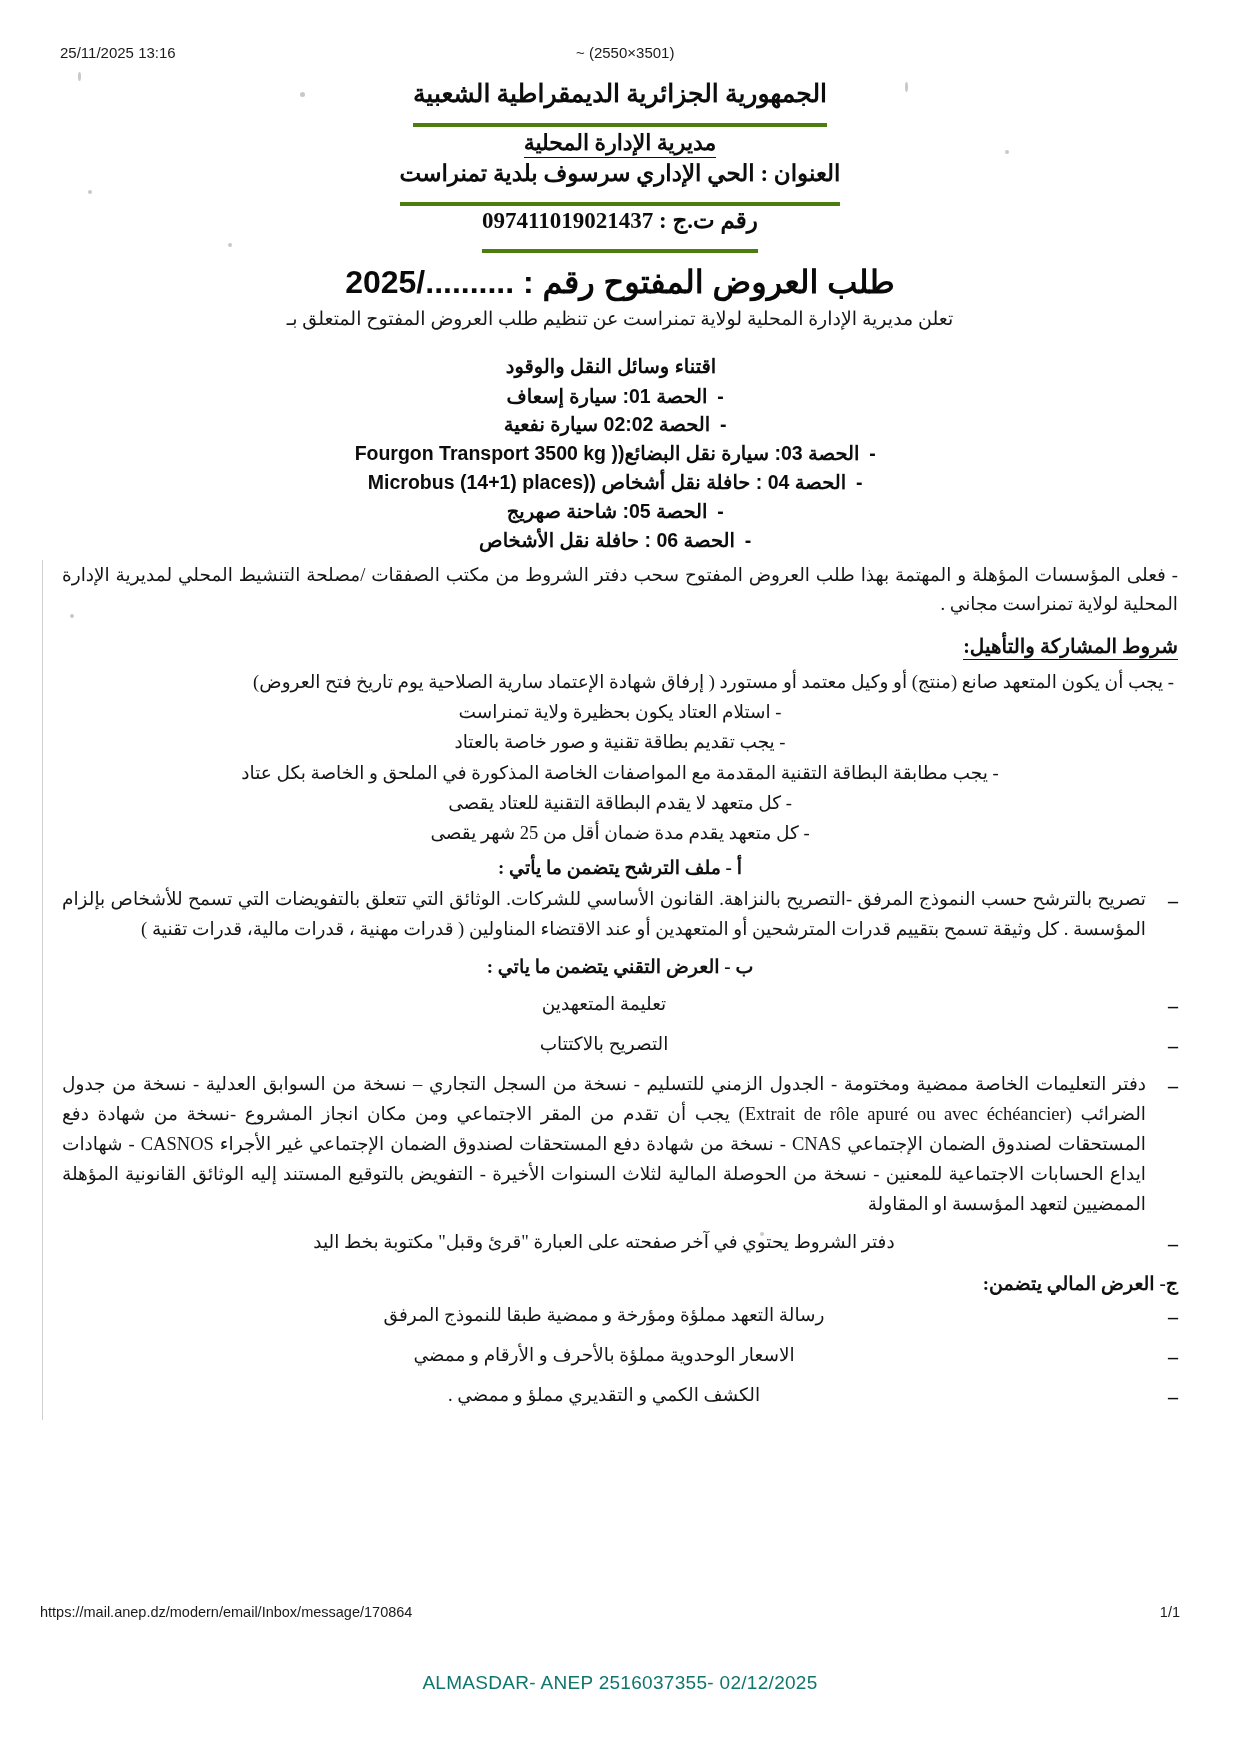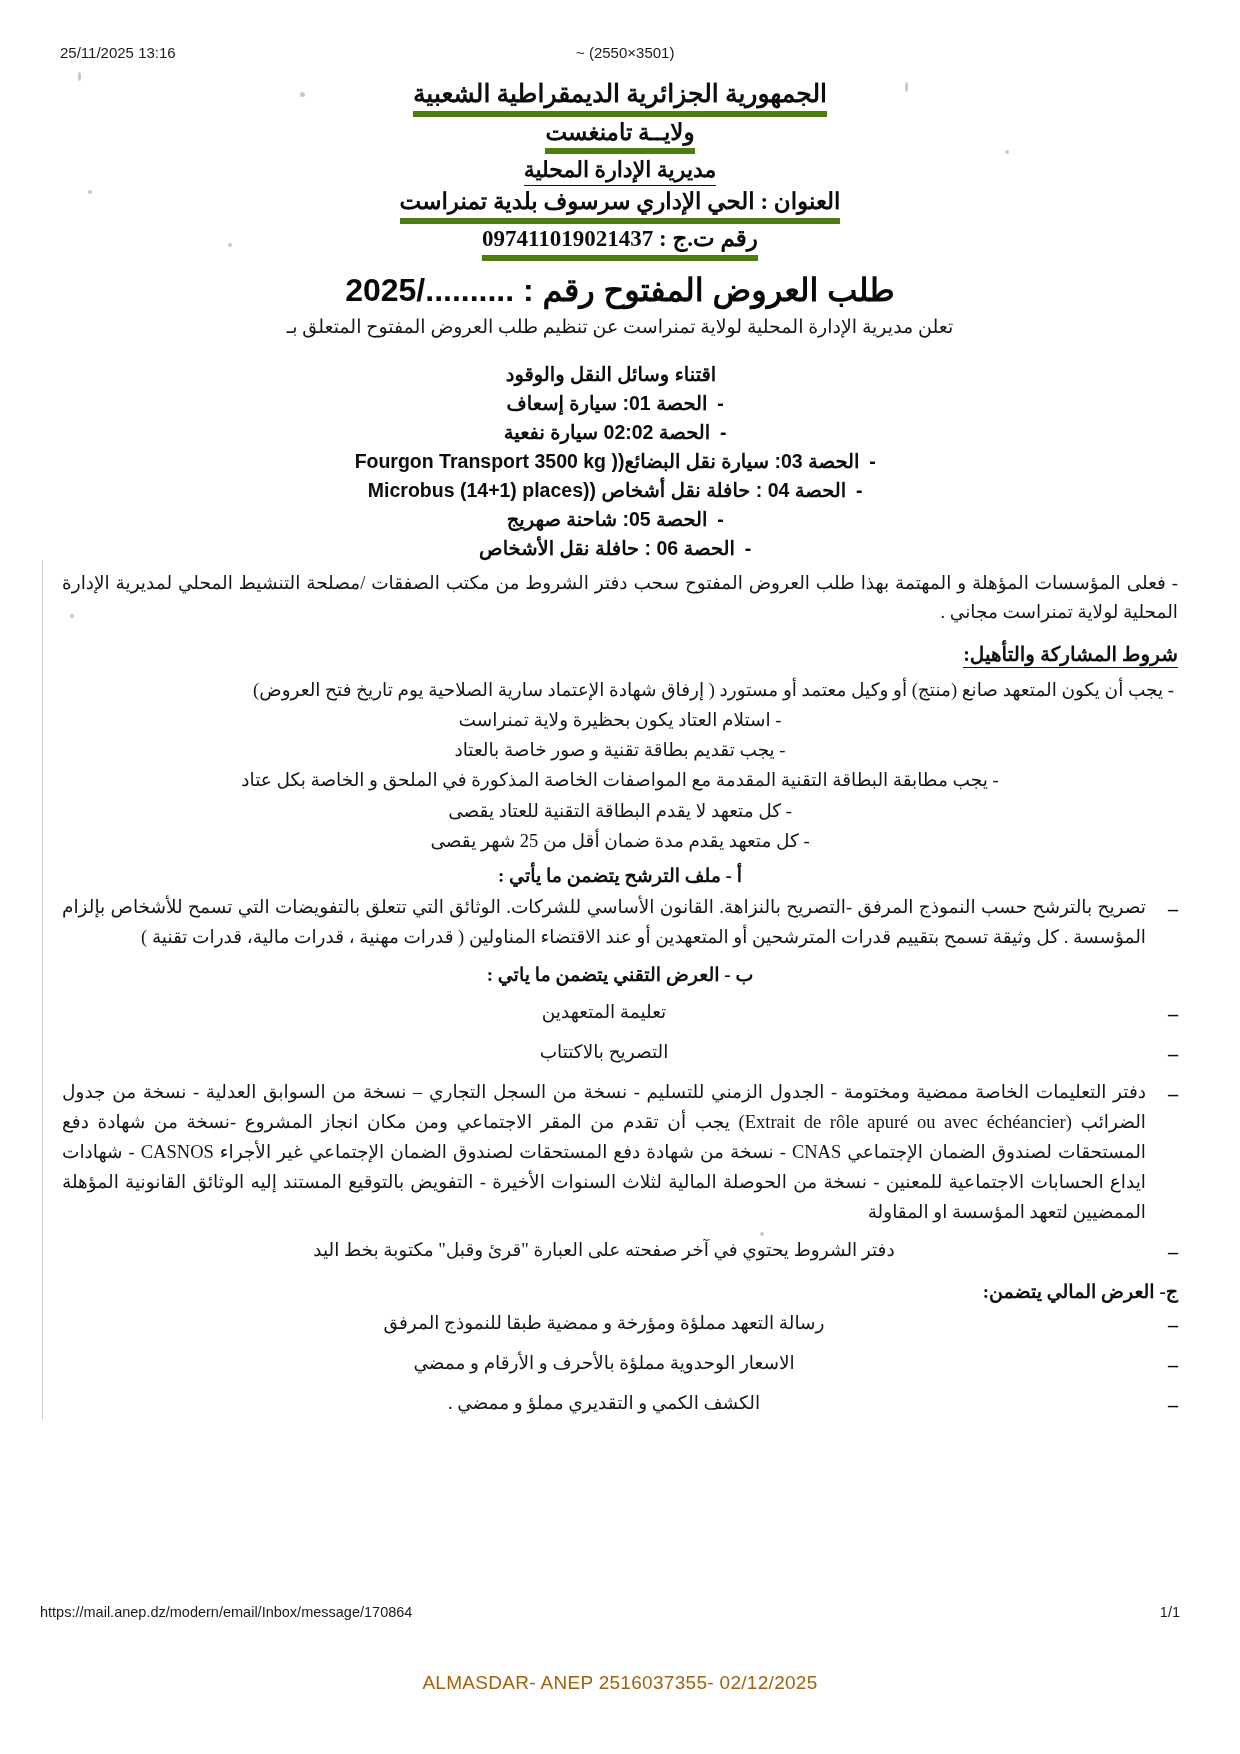--- a/index.html
+++ b/index.html
@@ -70,21 +70,21 @@
   .stamp-line {
     position: absolute;
     bottom: 60px;
     left: 0;
     width: 100%;
     text-align: center;
     direction: ltr;
     font-family: "Liberation Sans", sans-serif;
     font-size: 19px;
     letter-spacing: 0.3px;
-    color: #a16207;
+    color: #0f766e;
     margin-top: 6px;
   }
 
   
   .doc {
     position: absolute;
     top: 78px;
     left: 62px;
     width: 1116px;
     direction: rtl;
@@ -116,22 +116,22 @@
   .hdr4 {
     font-size: 23px;
     margin-bottom: 1px;
   }
   .hdr5 {
     font-size: 23px;
     margin-bottom: 4px;
   }
   .uline {
     display: inline-block;
-    border-bottom: 6px solid #4d7c0f;
-    padding-bottom: 1px;
+    border-bottom: 4px solid #4d7c0f;
+    padding-bottom: 13px;
   }
   .uline-thin {
     display: inline-block;
     border-bottom: 1.6px solid #111111;
     padding-bottom: 1px;
   }
 
   .title-main {
     font-family: "Liberation Sans", sans-serif;
     font-weight: bold;
@@ -285,23 +285,20 @@
   <div class="speck" style="top:243px;left:228px;width:4px;height:4px;"></div>
   <div class="speck" style="top:614px;left:70px;width:4px;height:4px;"></div>
   <div class="speck" style="top:1232px;left:760px;width:4px;height:4px;"></div>
 
   <div class="doc">
 
     <div class="ctr">
       <div class="hdr1">
         <span class="uline">الجمهورية الجزائرية الديمقراطية الشعبية</span>
       </div>
-      <div class="hdr2">
-        <span class="uline">ولايــة تامنغست</span>
-      </div>
       <div class="hdr3">
         <span class="uline-thin">مديرية الإدارة المحلية</span>
       </div>
       <div class="hdr4">
         <span class="uline">العنوان : الحي الإداري سرسوف بلدية تمنراست</span>
       </div>
       <div class="hdr5">
         <span class="uline">رقم ت.ج : 097411019021437</span>
       </div>
     </div>

